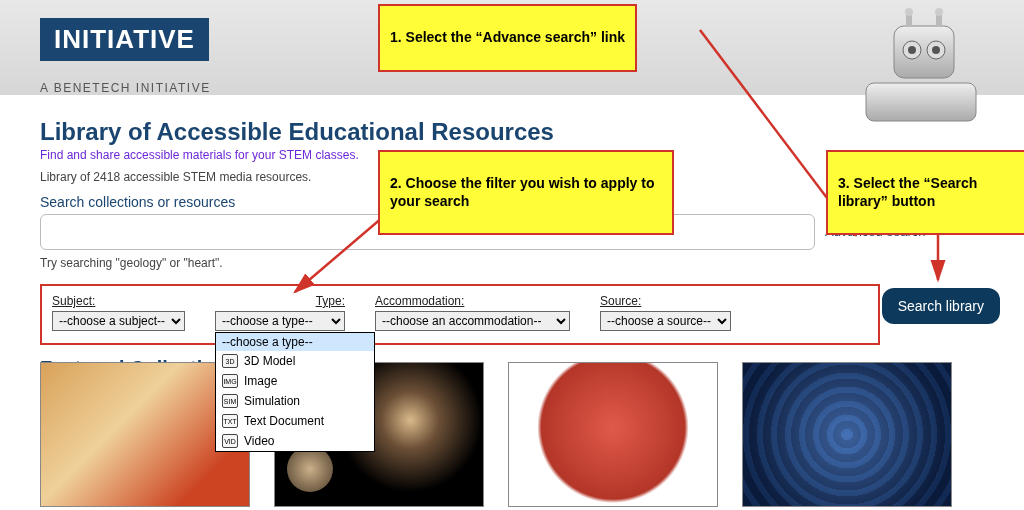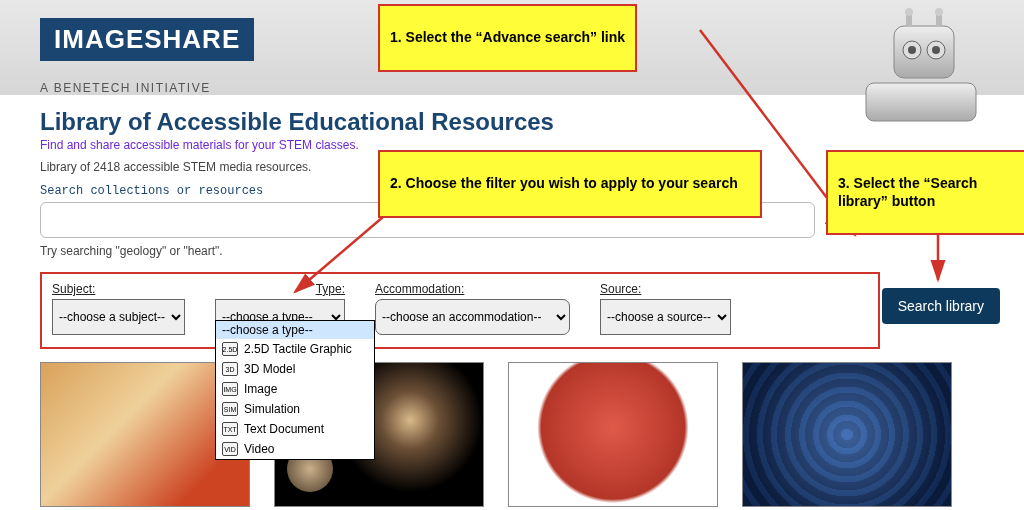--- a/index.html
+++ b/index.html
@@ -6,77 +6,77 @@
   body { font-family: Arial, Helvetica, sans-serif; width: 1024px; height: 510px; background: #fff; position: relative; overflow: hidden; }
   
   .header-band { position: absolute; top: 0; left: 0; right: 0; height: 95px; background: linear-gradient(180deg, #e8e8e8 0%, #d6d6d6 100%); }
   
   .logo-block { position: absolute; top: 18px; left: 40px; }
   .logo-main { background: #1a4570; color: #fff; font-size: 26px; font-weight: bold; letter-spacing: 1px; padding: 6px 14px; display: inline-block; }
   .logo-sub { font-size: 12px; letter-spacing: 1.5px; color: #555; margin-top: 20px; }
   
   .robot { position: absolute; top: 8px; right: 30px; width: 150px; height: 120px; }
   
-  .main { position: absolute; top: 108px; left: 40px; right: 20px; }
+  .main { position: absolute; top: 118px; left: 40px; right: 20px; }
   
   .page-title { color: #1a4570; font-size: 24px; font-weight: bold; }
   .page-desc { font-size: 12px; color: #6d28d9; margin-top: 2px; }
   .search-heading { color: #1a4570; font-size: 18px; font-weight: bold; margin-top: 4px; }
   .lib-count { font-size: 12px; color: #444; margin-top: 8px; }
   
-  .search-label { color: #1a4570; font-size: 12px; margin-top: 10px; font-family: Liberation Mono, monospace; }
+  .search-label { color: #1a4570; font-size: 14px; margin-top: 10px; }
   .search-row { display: flex; align-items: flex-start; gap: 10px; margin-top: 4px; }
   .search-input { flex: 0 0 775px; height: 36px; border: 1px solid #bbb; border-radius: 6px; padding: 0 10px; font-size: 13px; background:#fff; }
   .advanced-link { color: #1a4570; font-size: 13px; cursor: pointer; margin-top: 10px; white-space: nowrap; }
   .chevron { display:inline-block; margin-left:3px; }
   
   .try-text { font-size: 12px; color: #444; margin-top: 6px; }
   
   .filter-box { border: 2px solid #d0332a; padding: 8px 10px 12px 10px; margin-top: 14px; width: 840px; display: flex; gap: 30px; position: relative; }
   .filter-col { display:flex; flex-direction:column; gap:3px; }
   .filter-label { font-size: 12px; color: #222; text-decoration: underline; }
-  .filter-select { font-size: 12px; padding: 1px 2px; border:1px solid #666; background:#efefef; min-width:130px; height:36px; }
-  .filter-select.wide { min-width:195px;border-radius:7px; }
+  .filter-select { font-size: 12px; padding: 1px 2px; border:1px solid #666; background:#efefef; min-width:130px; height:20px; }
+  .filter-select.wide { min-width:195px; }
   
   .type-wrap { position: relative; align-items: flex-end; }
   .type-dropdown { position: absolute; top: 38px; left: 0; width: 160px; background: #fff; border: 1px solid #000; font-size: 12px; z-index: 50; }
   .type-dropdown .dd-header { background: #cfe6ff; padding: 2px 6px; border-bottom:0; }
   .type-option { display:flex; align-items:center; gap:6px; padding: 3px 6px; cursor:pointer; }
   .type-option .opt-icon { width:16px; height:14px; border:1px solid #444; border-radius:2px; display:inline-flex; align-items:center; justify-content:center; font-size:7px; background:#f5f5f5; flex-shrink:0; }
   
-  .search-btn { position: absolute; top: 288px; right: 24px; background: #0d3a5c; color:#fff; border:none; border-radius:4px; padding:10px 16px; font-size:14px; cursor:pointer; }
+  .search-btn { position: absolute; top: 288px; right: 24px; background: #0d3a5c; color:#fff; border:none; border-radius:12px; padding:10px 16px; font-size:14px; cursor:pointer; }
   
   .featured-heading { color:#1a4570; font-size:20px; font-weight:bold; margin-top:12px; }
   
   .collections-row { position:absolute; top:362px; left:40px; right:20px; display:flex; gap:24px; }
   .card { width:210px; height:145px; border:1px solid #888; overflow:hidden; position:relative; }
   
   .callout { position:absolute; background:#fffd38; border:2px solid #d0332a; padding:23px 10px; font-size:14px; font-weight:bold; line-height:1.25; z-index:60; }
   .callout.c1 { top:4px; left:378px; }
-  .callout.c2 { top:150px; left:378px; width:384px; }
+  .callout.c2 { top:150px; left:378px; width:296px; }
   .callout.c3 { top:150px; left:826px; width:214px; }
   
   
   .arrows { position:absolute; top:0; left:0; width:1024px; height:510px; pointer-events:none; z-index:55; }
   
   
   .card1 { background: linear-gradient(135deg,#d9a25a 0%, #efd09a 40%, #cc4422 80%); }
   .card2 { background: radial-gradient(circle at 65% 40%, #d9b98a 0%, #6b4f36 18%, #000 45%, #000 100%); }
   .card2::after{content:"";position:absolute;left:12px;bottom:14px;width:46px;height:46px;border-radius:50%;background:radial-gradient(circle,#cbb08a 0%,#4a3a28 100%);} 
   .card3 { background: radial-gradient(circle at 50% 45%, #e05a4a 0%, #b43628 55%, #fff 58%, #fff 100%); }
   .card4 { background: radial-gradient(circle at 50% 50%, #6fa8ff 0%, #0a1a3a 80%); }
   .card4::before{content:"";position:absolute;inset:0;background:repeating-radial-gradient(circle,#1a3b6d 0,#1a3b6d 6px,#0a1a3a 6px,#0a1a3a 14px);opacity:.5;}
 </style>
 </head>
 <body>
 
 <div class="header-band"></div>
 
 <div class="logo-block">
-  <div class="logo-main">IMAGESHARE</div>
+  <div class="logo-main">INITIATIVE</div>
   <div class="logo-sub">A BENETECH INITIATIVE</div>
 </div>
 
 <svg class="robot" viewBox="0 0 150 120">
   <defs>
       <linearGradient id="rg" x1="0" x2="0" y1="0" y2="1">
         <stop offset="0" stop-color="#eee"></stop>
         <stop offset="1" stop-color="#aaa"></stop>
       </linearGradient>
     </defs>
@@ -114,24 +114,20 @@
       </select>
     </div>
     <div class="filter-col type-wrap">
       <span class="filter-label">Type:</span>
       <select class="filter-select">
         <option>--choose a type--</option>
       </select>
       <div class="type-dropdown">
         <div class="dd-header">--choose a type--</div>
         <div id="type-options">
-            <div class="type-option">
-              <span class="opt-icon">2.5D</span>
-              <span>2.5D Tactile Graphic</span>
-            </div>
             <div class="type-option">
               <span class="opt-icon">3D</span>
               <span>3D Model</span>
             </div>
             <div class="type-option">
               <span class="opt-icon">IMG</span>
               <span>Image</span>
             </div>
             <div class="type-option">
               <span class="opt-icon">SIM</span>

